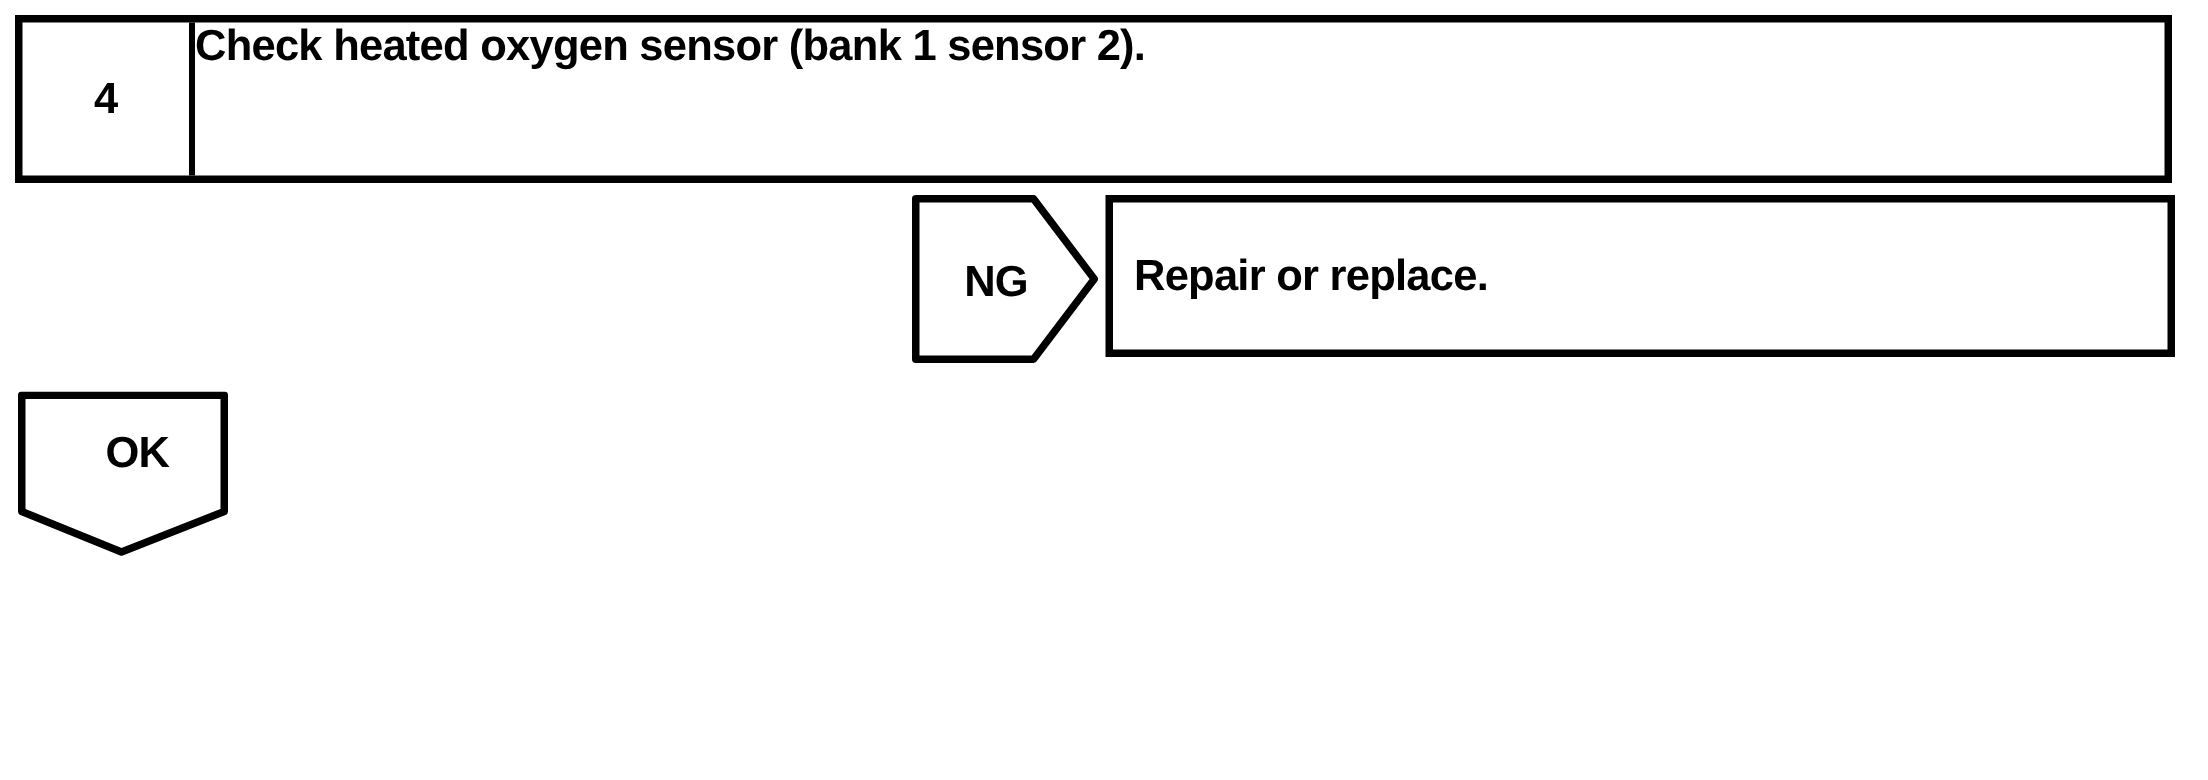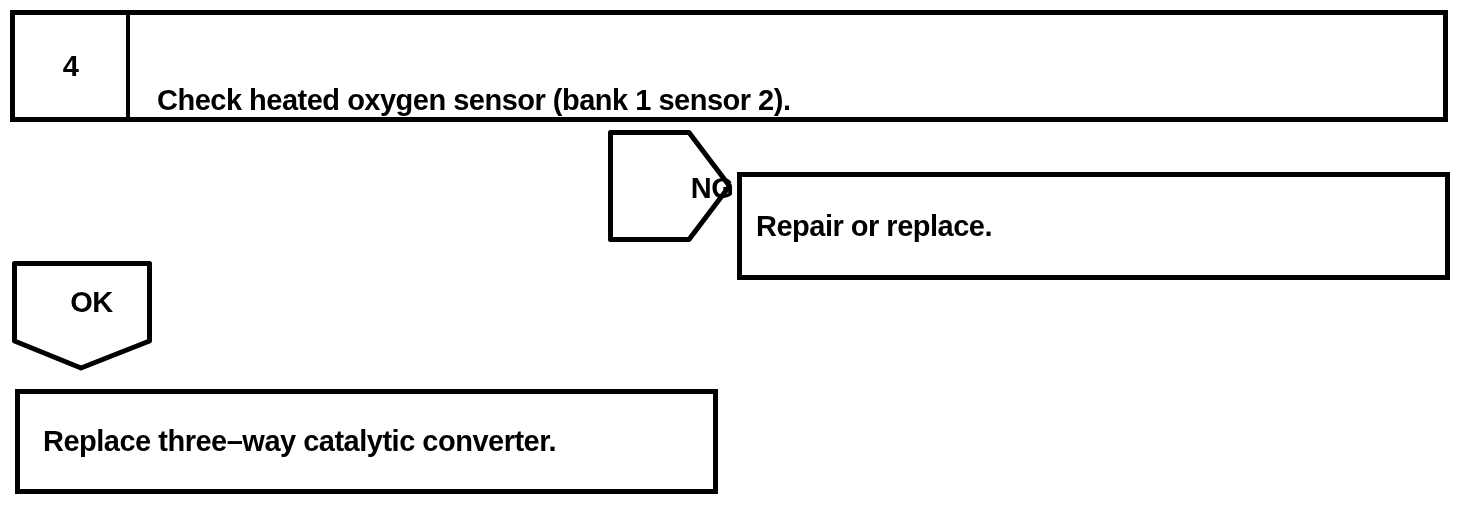--- a/index.html
+++ b/index.html
@@ -42,31 +42,30 @@
     width: 111px;
     border-right: 4px solid #000000;
     display: flex;
     align-items: center;
     justify-content: center;
     flex: none;
   }
   .step-instruction-cell {
     flex: 1;
     display: flex;
-    align-items: flex-end;
-    padding-left: 27px;
+    align-items: flex-start;
+    padding-left: 0;
   }
   
   .ng-action-box {
     left: 737px;
     top: 130px;
     width: 713px;
     height: 108px;
     padding-left: 14px;
-    margin-top: 42px;
   }
   
   .ok-action-box {
     left: 15px;
     top: 389px;
     width: 703px;
     height: 105px;
     padding-left: 23px;
   }
   
@@ -86,21 +85,20 @@
   .ng-connector {
     left: 608px;
     top: 130px;
     width: 124px;
     height: 112px;
   }
   .ng-connector .conn-label {
     left: 0; top: 0;
     width: 112px;
     height: 116px;
-    padding-left: 48px;
   }
   .ok-connector {
     left: 12px;
     top: 261px;
     width: 140px;
     height: 110px;
   }
   .ok-connector .conn-label {
     left: 0; top: 0;
     width: 159px;
@@ -132,17 +130,14 @@
     <span class="flow-text">Repair or replace.</span>
   </div>
 
   <div class="connector ok-connector">
     <svg width="140" height="110" viewBox="0 0 140 110">
       <polygon points="2.5,2.5 137.5,2.5 137.5,80 69,107 2.5,80" fill="#ffffff" stroke="#000000" stroke-width="5" stroke-linejoin="round"></polygon>
     </svg>
     <div class="conn-label">OK</div>
   </div>
 
-  <div class="flowbox ok-action-box">
-    <span class="flow-text">Replace three–way catalytic converter.</span>
-  </div>
 
 </div>
 
 </body></html>

